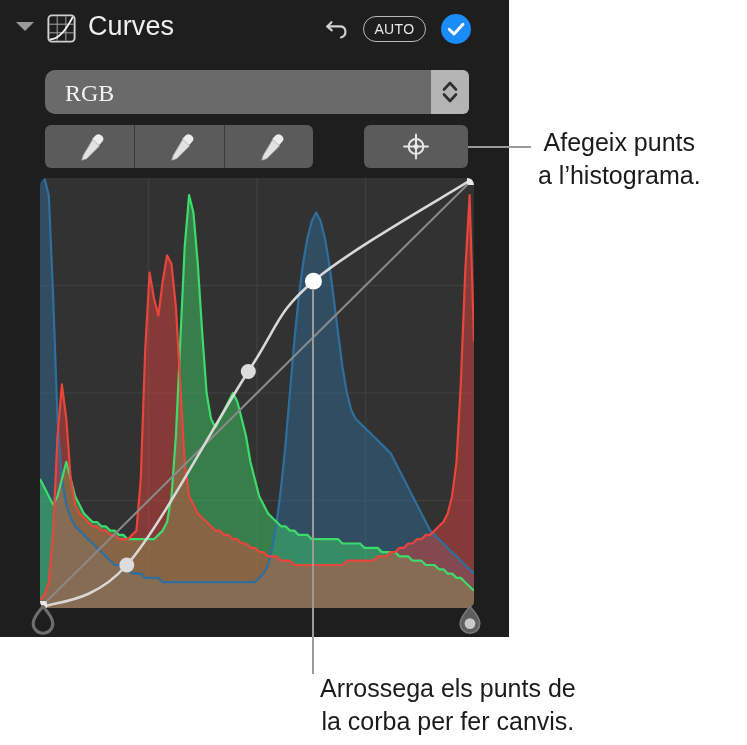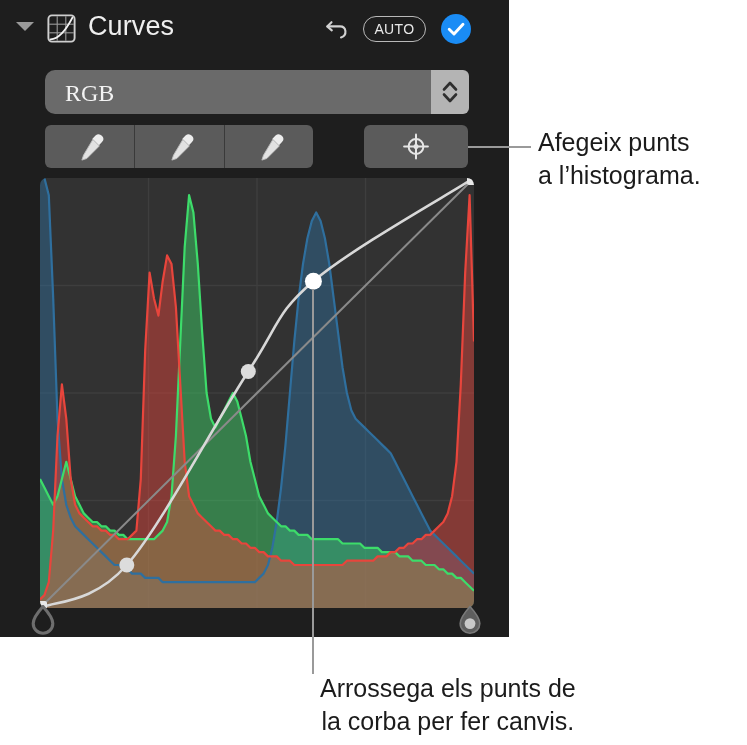--- a/index.html
+++ b/index.html
@@ -189,21 +189,21 @@
   .handle-white { left: 457px; top: 605px; }
 
   
   .callout-text {
     position: absolute;
     color: #1b1b1b;
     font-size: 25px;
     line-height: 33px;
     white-space: pre-line;
   }
-  #callout-top { left: 538px; top: 126px; }
+  #callout-top { left: 538px; top: 126px; text-align: center; }
   #callout-bottom { left: 320px; top: 672px; text-align: center; }
 
   .leader {
     position: absolute;
     background: #9a9a9a;
   }
   
   #leader-top {
     left: 468px;
     top: 146px;

